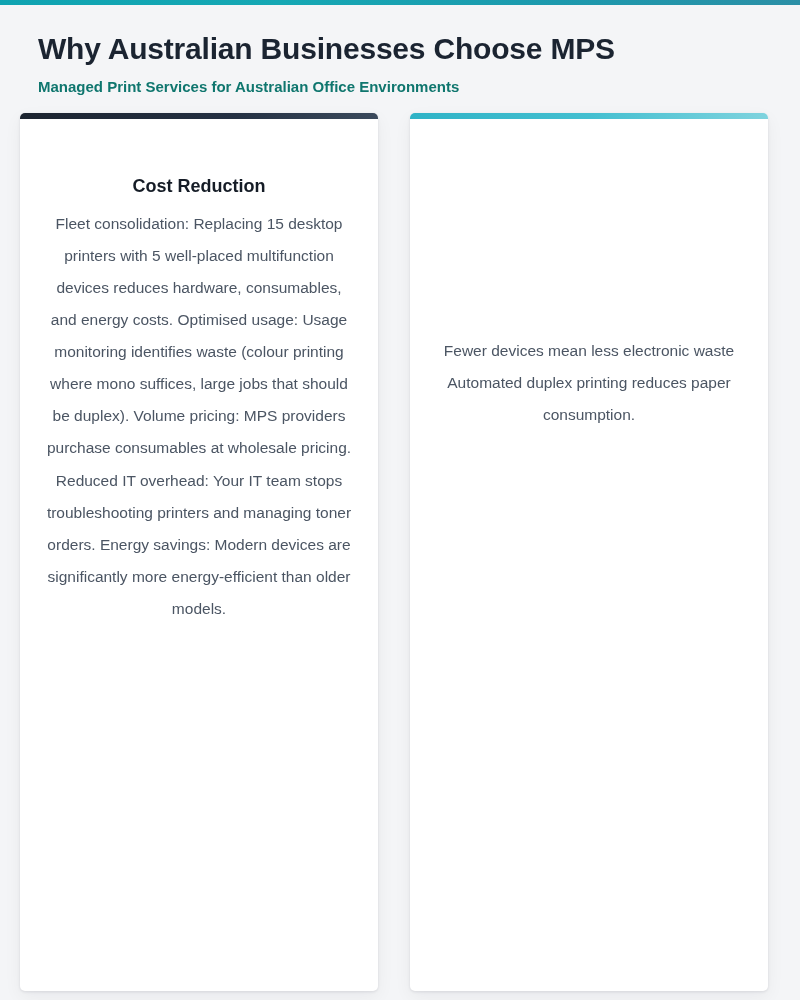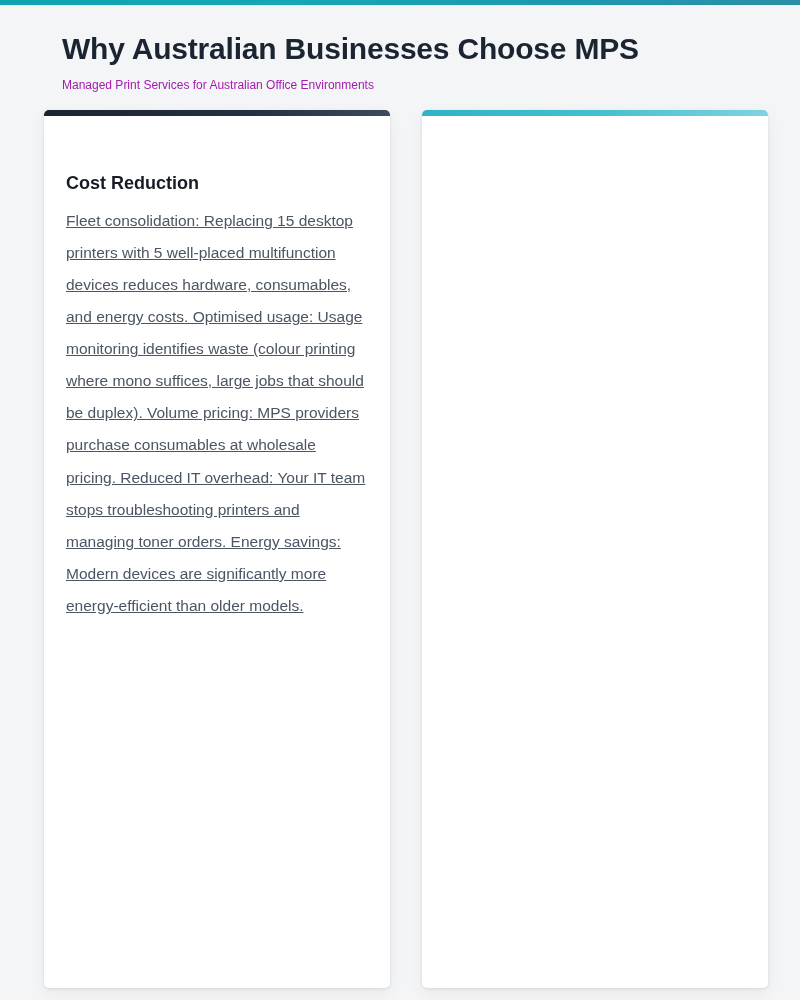--- a/index.html
+++ b/index.html
@@ -16,38 +16,38 @@
   }
   .top-accent {
     position: absolute;
     top: 0;
     left: 0;
     width: 800px;
     height: 5px;
     background: linear-gradient(90deg, #0fa3b1 0%, #15a8b4 35%, #1c99ad 70%, #2b8fa6 100%);
   }
   .page {
-    padding: 30px 32px 0 44px;
+    padding: 30px 32px 0 20px;
     box-sizing: border-box;
   }
   .page-title {
     margin: 0;
     padding: 0 0 0 18px;
     font-size: 30px;
     line-height: 1.25;
     font-weight: bold;
     color: #1b2431;
     letter-spacing: -0.2px;
   }
   .page-subtitle {
     margin: 10px 0 0 0;
     padding: 0 0 0 18px;
-    font-size: 12px;
-    color: #a21caf;
-    font-weight: normal;
+    font-size: 15px;
+    color: #0f766e;
+    font-weight: bold;
   }
   .cards {
     margin-top: 18px;
     display: flex;
     gap: 32px;
     align-items: flex-start;
   }
   .card {
     position: relative;
     flex: 1 1 0;
@@ -62,20 +62,21 @@
     width: 100%;
   }
   .card-accent.dark {
     background: linear-gradient(90deg, #1c2430 0%, #243042 60%, #3b4a5c 100%);
   }
   .card-accent.teal {
     background: linear-gradient(90deg, #2fb3c6 0%, #43bfd0 50%, #7fd3de 100%);
   }
   .card-body {
     padding: 0 22px 26px 22px;
+    text-align: center;
   }
   .card-one .card-body {
     padding-top: 56px;
     min-height: 790px;
   }
   .card-two .card-body {
     padding-top: 216px;
     min-height: 630px;
   }
   .card-heading {
@@ -83,21 +84,20 @@
     font-size: 18px;
     font-weight: bold;
     color: #151c26;
     line-height: 1.3;
   }
   .card-text {
     margin: 0;
     font-size: 15.5px;
     line-height: 2.07;
     color: #4b5563;
-    text-decoration: underline;
   }
   .card-text + .card-text {
     margin-top: 19px;
   }
   .card-two .card-text {
     line-height: 2.07;
   }
 </style>
 </head>
 <body>
@@ -115,17 +115,18 @@
       <div class="card-accent dark"></div>
       <div class="card-body">
         <h2 class="card-heading">Cost Reduction</h2>
         <p class="card-text">Fleet consolidation: Replacing 15 desktop printers with 5 well-placed multifunction devices reduces hardware, consumables, and energy costs. Optimised usage: Usage monitoring identifies waste (colour printing where mono suffices, large jobs that should be duplex). Volume pricing: MPS providers purchase consumables at wholesale pricing. Reduced IT overhead: Your IT team stops troubleshooting printers and managing toner orders. Energy savings: Modern devices are significantly more energy-efficient than older models.</p>
       </div>
     </div>
 
     <div class="card card-two">
       <div class="card-accent teal"></div>
       <div class="card-body">
+        <p class="card-text">Fewer devices mean less electronic waste Automated duplex printing reduces paper consumption.</p>
       </div>
     </div>
 
   </div>
 </div>
 
 </body></html>

